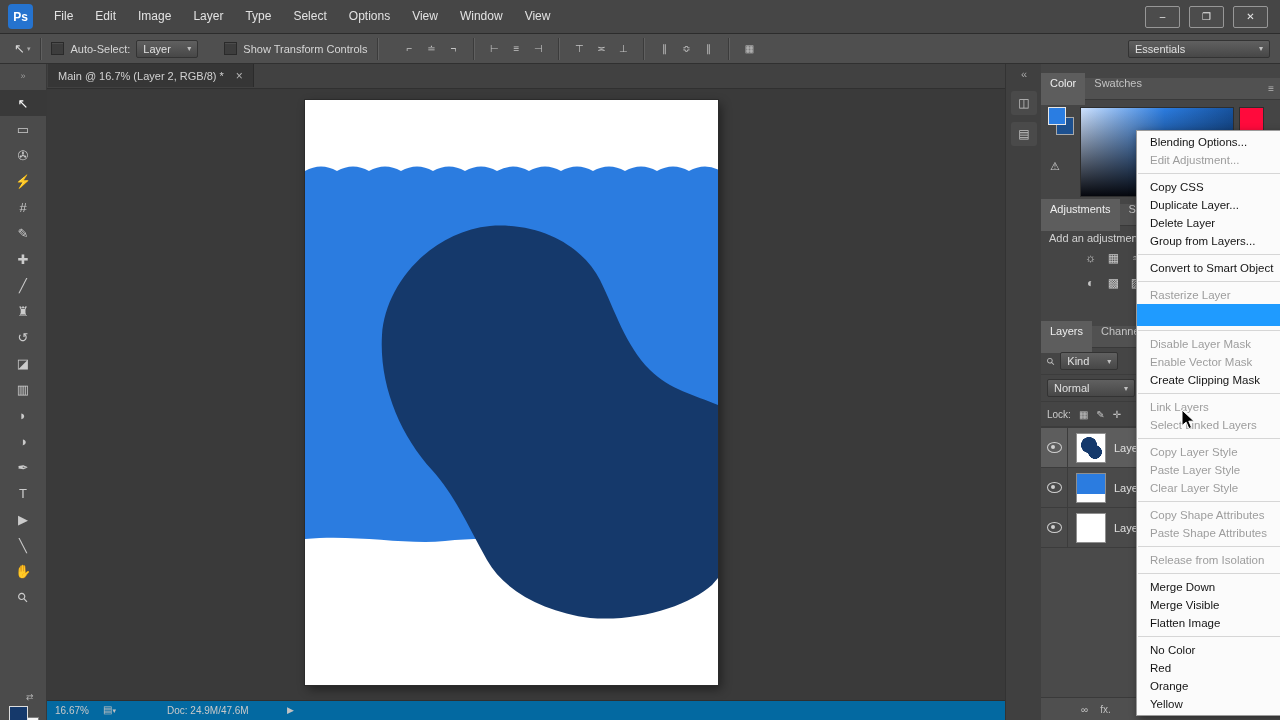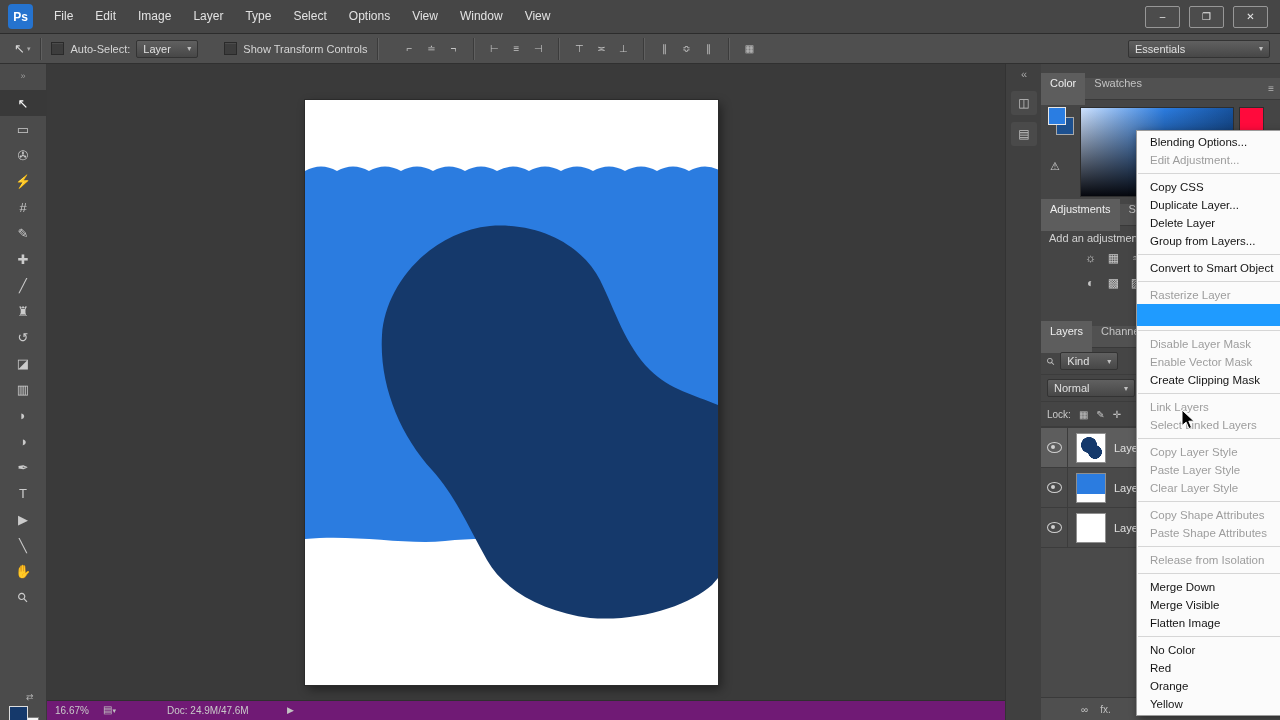--- a/index.html
+++ b/index.html
@@ -55,21 +55,21 @@
          border:1px solid #7d7d7d;}
 
   
   .tabstrip{position:absolute;left:47px;top:64px;width:958px;height:24px;background:#414141;
             border-bottom:1px solid #303030;}
   .doc-tab{position:absolute;left:1px;top:0;height:23px;background:#363636;border-right:1px solid #2b2b2b;
            display:flex;align-items:center;padding:0 10px;color:#d2d2d2;font-size:11px;gap:12px;}
   .tab-close{color:#b5b5b5;font-size:12px;}
   #document{position:absolute;left:305px;top:100px;width:413px;height:585px;background:#fff;
             box-shadow:0 0 0 1px #2b2b2b,3px 4px 10px rgba(0,0,0,.45);}
-  .statusbar{position:absolute;left:47px;top:700px;width:958px;height:20px;background:#701a75;
+  .statusbar{position:absolute;left:47px;top:700px;width:958px;height:20px;background:#0369a1;
              border-top:1px solid #2f2f2f;color:#c9c9c9;font-size:10px;}
   .sb-zoom{position:absolute;left:8px;top:4px;}
   .sb-docicon{position:absolute;left:56px;top:3px;font-size:10px;color:#c2c2c2;}
   .sb-caret{font-size:7px;}
   .sb-doc{position:absolute;left:120px;top:4px;}
   .sb-arrow{position:absolute;left:240px;top:4px;font-size:9px;color:#c2c2c2;}
 
   
   .dockstrip{position:absolute;left:1005px;top:64px;width:36px;height:656px;background:#404040;
              border-left:1px solid #333;}
@@ -266,20 +266,26 @@
         </div>
       </div>
     <div class="tb-colors">
       <span class="mini-swap">⇄</span>
       <div class="fg-sq"></div>
       <div class="bg-sq"></div>
 
     </div>
   </div>
 
+  <div class="tabstrip">
+    <div class="doc-tab">
+      <span>Main @ 16.7% (Layer 2, RGB/8) *</span>
+      <span class="tab-close">×</span>
+    </div>
+  </div>
 
   <svg id="document" viewBox="0 0 413 585" xmlns="http://www.w3.org/2000/svg">
     <path d="M0,71 q16,-9 32,0 q16,-9 32,0 q16,-9 32,0 q16,-9 32,0 q16,-9 32,0 q16,-9 32,0 q16,-9 32,0 q16,-9 32,0 q16,-9 32,0 q16,-9 32,0 q16,-9 32,0 q16,-9 32,0 q16,-9 32,0 L416,452 C360,442 330,452 280,447 C230,442 190,436 140,441 C100,445 50,434 0,439 Z" fill="#2b7ce0"></path>
     <path d="M185,126 C125,132 80,185 77,235 C74,285 95,335 127,370 C150,395 165,430 182,460 C200,492 240,512 285,518 C335,522 385,505 407,485 L413,478 L413,305 C390,295 365,290 345,270 C320,245 310,210 295,180 C280,150 240,122 185,126 Z" fill="#15396b"></path>
   </svg>
 
   <div class="statusbar">
     <span class="sb-zoom">16.67%</span>
     <span class="sb-docicon">
       <span>▤</span><span class="sb-caret">▾</span>

